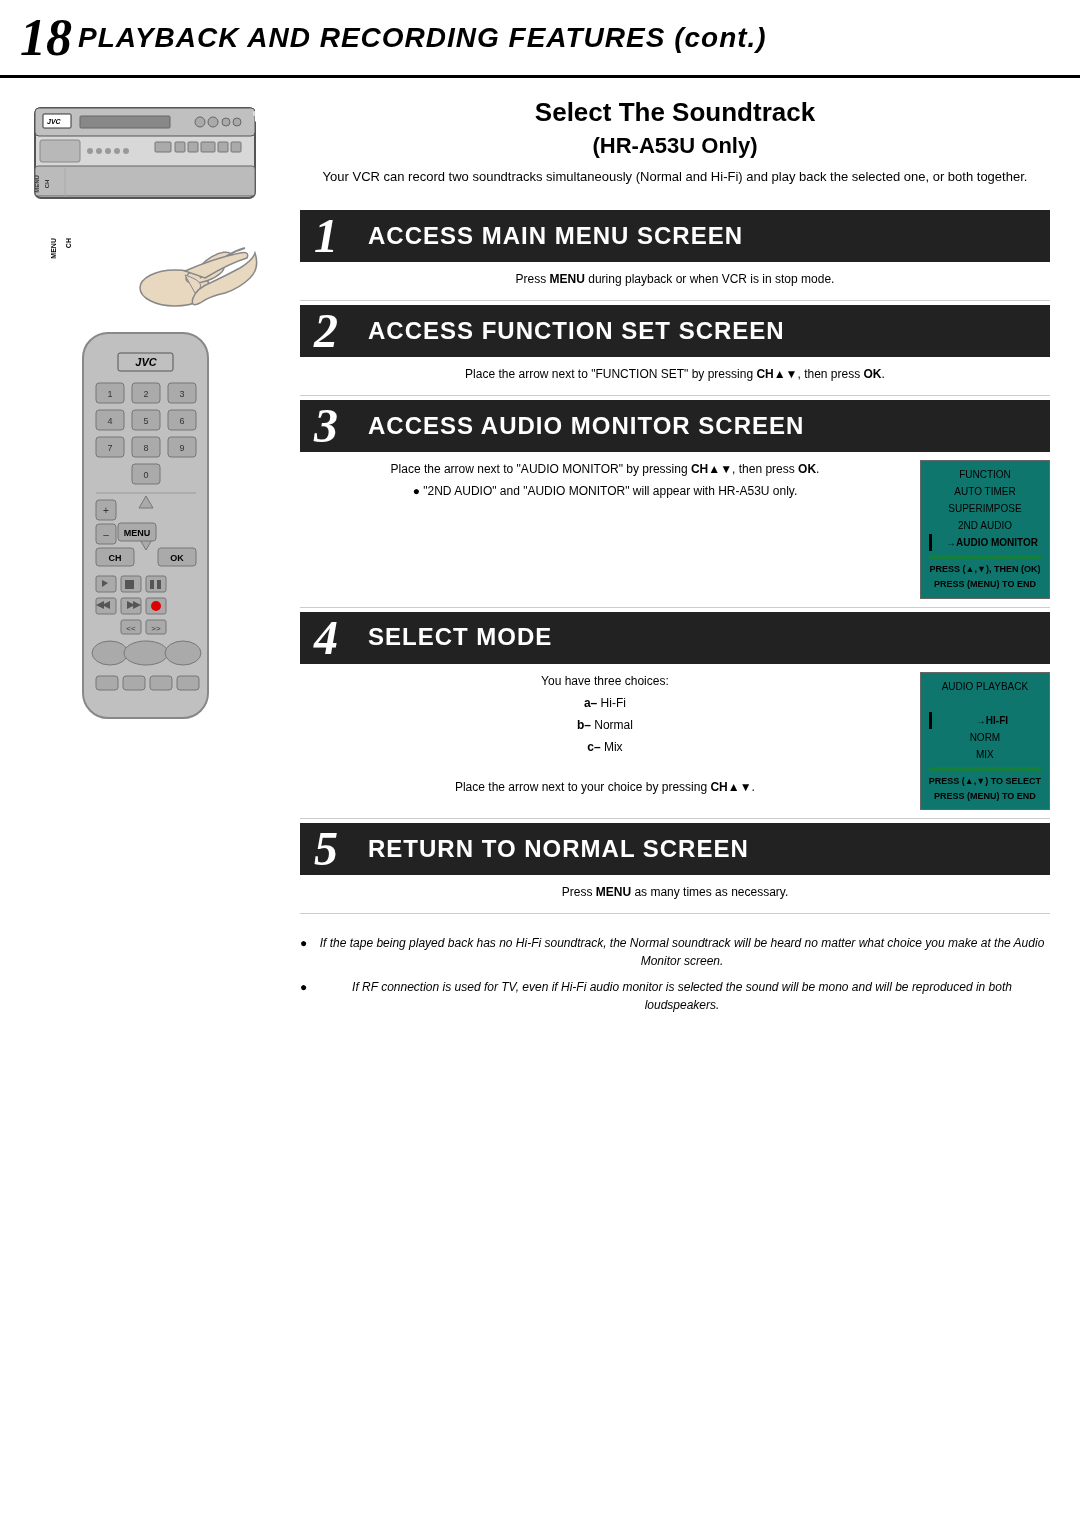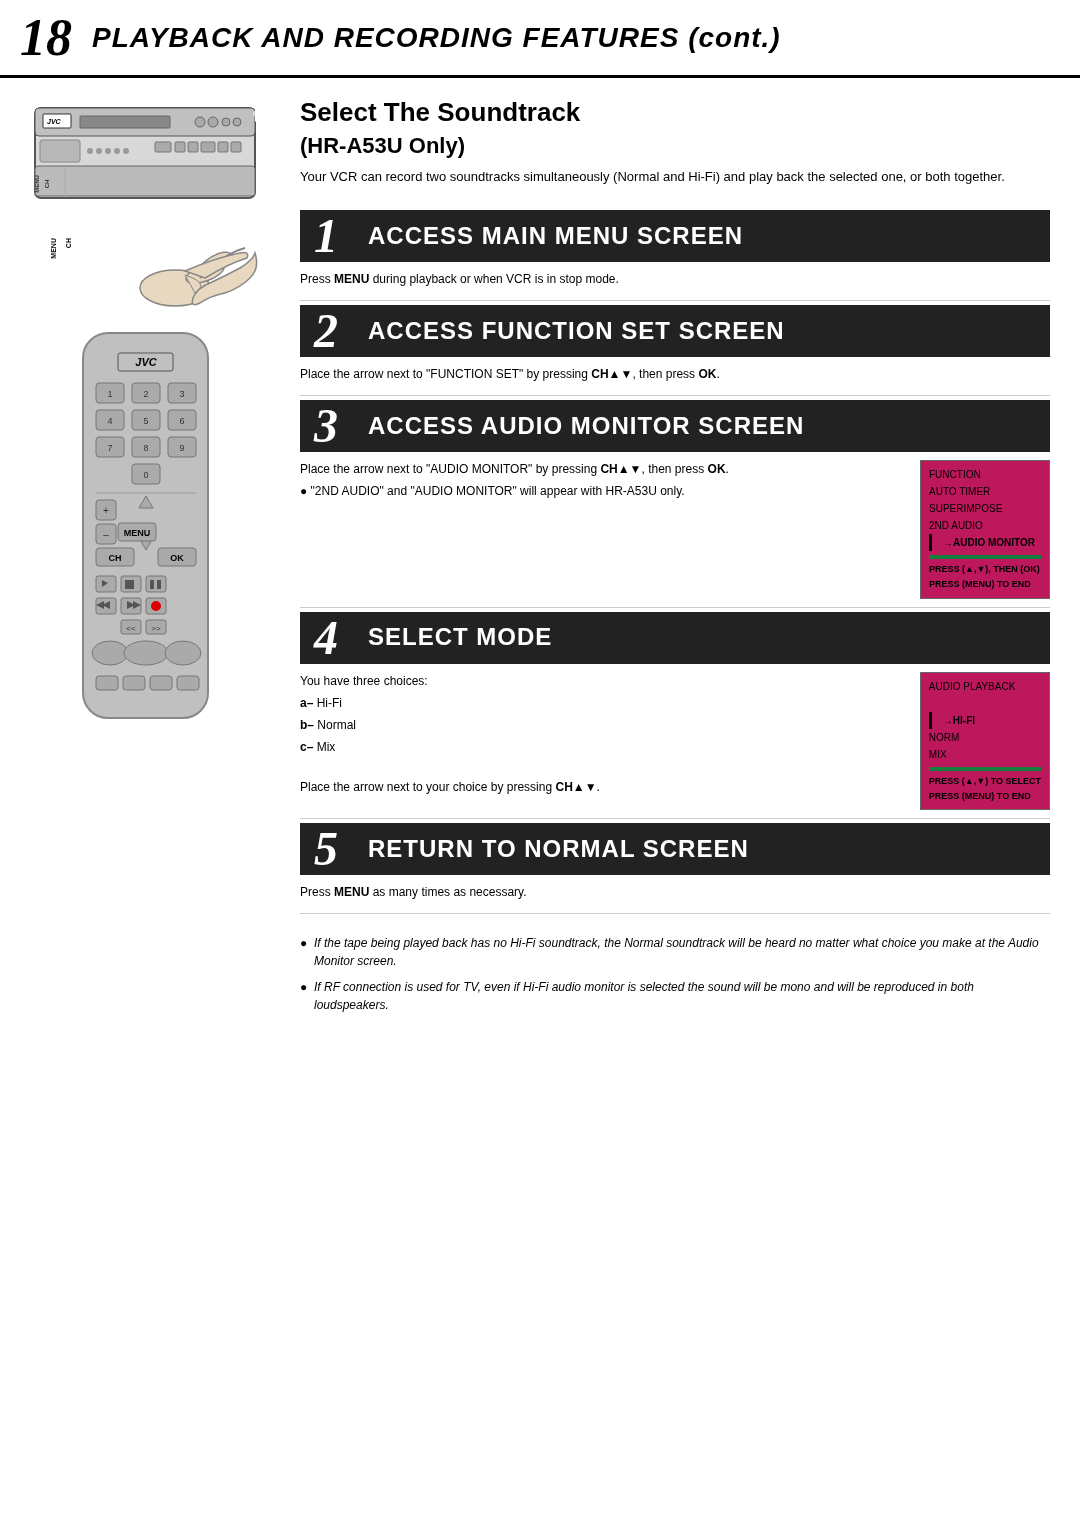--- a/index.html
+++ b/index.html
@@ -18,21 +18,21 @@
       display: flex;
       align-items: center;
       padding: 8px 30px 8px 20px;
       border-bottom: 3px solid #000;
       background: #fff;
     }
     .page-number {
       font-size: 52px;
       font-weight: bold;
       font-style: italic;
-      margin-right: 20px;
+      margin-right: 6px;
       font-family: Georgia, serif;
     }
     .header-title {
       font-size: 28px;
       font-weight: bold;
       font-style: italic;
       letter-spacing: 1px;
     }
 
     
@@ -49,20 +49,21 @@
       display: flex;
       flex-direction: column;
       align-items: center;
       gap: 20px;
     }
 
     
     .right-col {
       flex: 1;
       padding: 10px 30px 10px 20px;
+      text-align: center;
     }
 
     .section-title {
       font-size: 26px;
       font-weight: bold;
       margin-bottom: 6px;
       line-height: 1.1;
     }
 
     .section-subtitle {
@@ -167,21 +168,21 @@
       width: 240px;
       height: 110px;
     }
 
     
     .menu-sidebar-box {
       border: 1px solid #666;
       padding: 5px 8px;
       font-size: 10px;
       line-height: 1.7;
-      background: #be185d;
+      background: #0f766e;
       min-width: 130px;
     }
 
     .menu-sidebar-box .highlighted {
       border-left: 3px solid #000;
       padding-left: 11px;
       font-weight: bold;
     }
 
     .menu-sidebar-box .sub-note {

